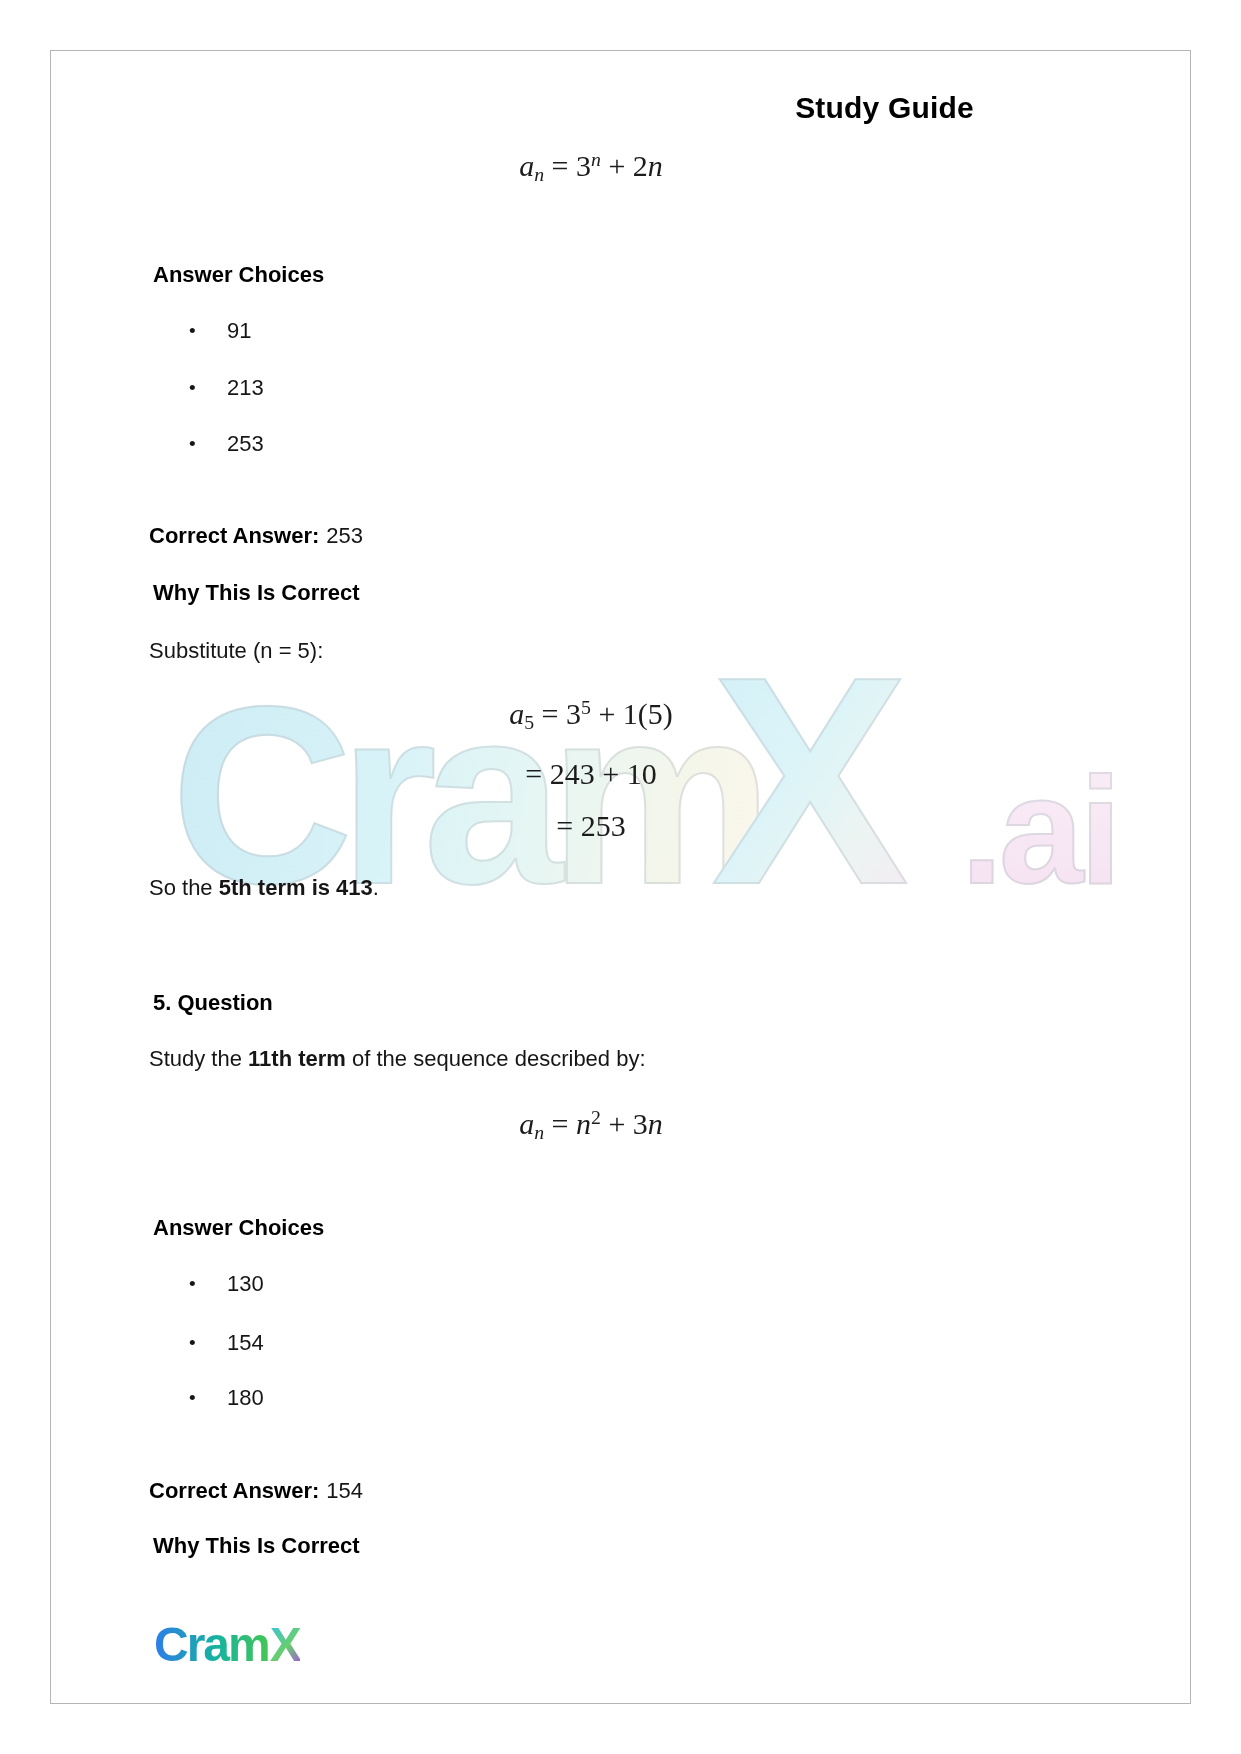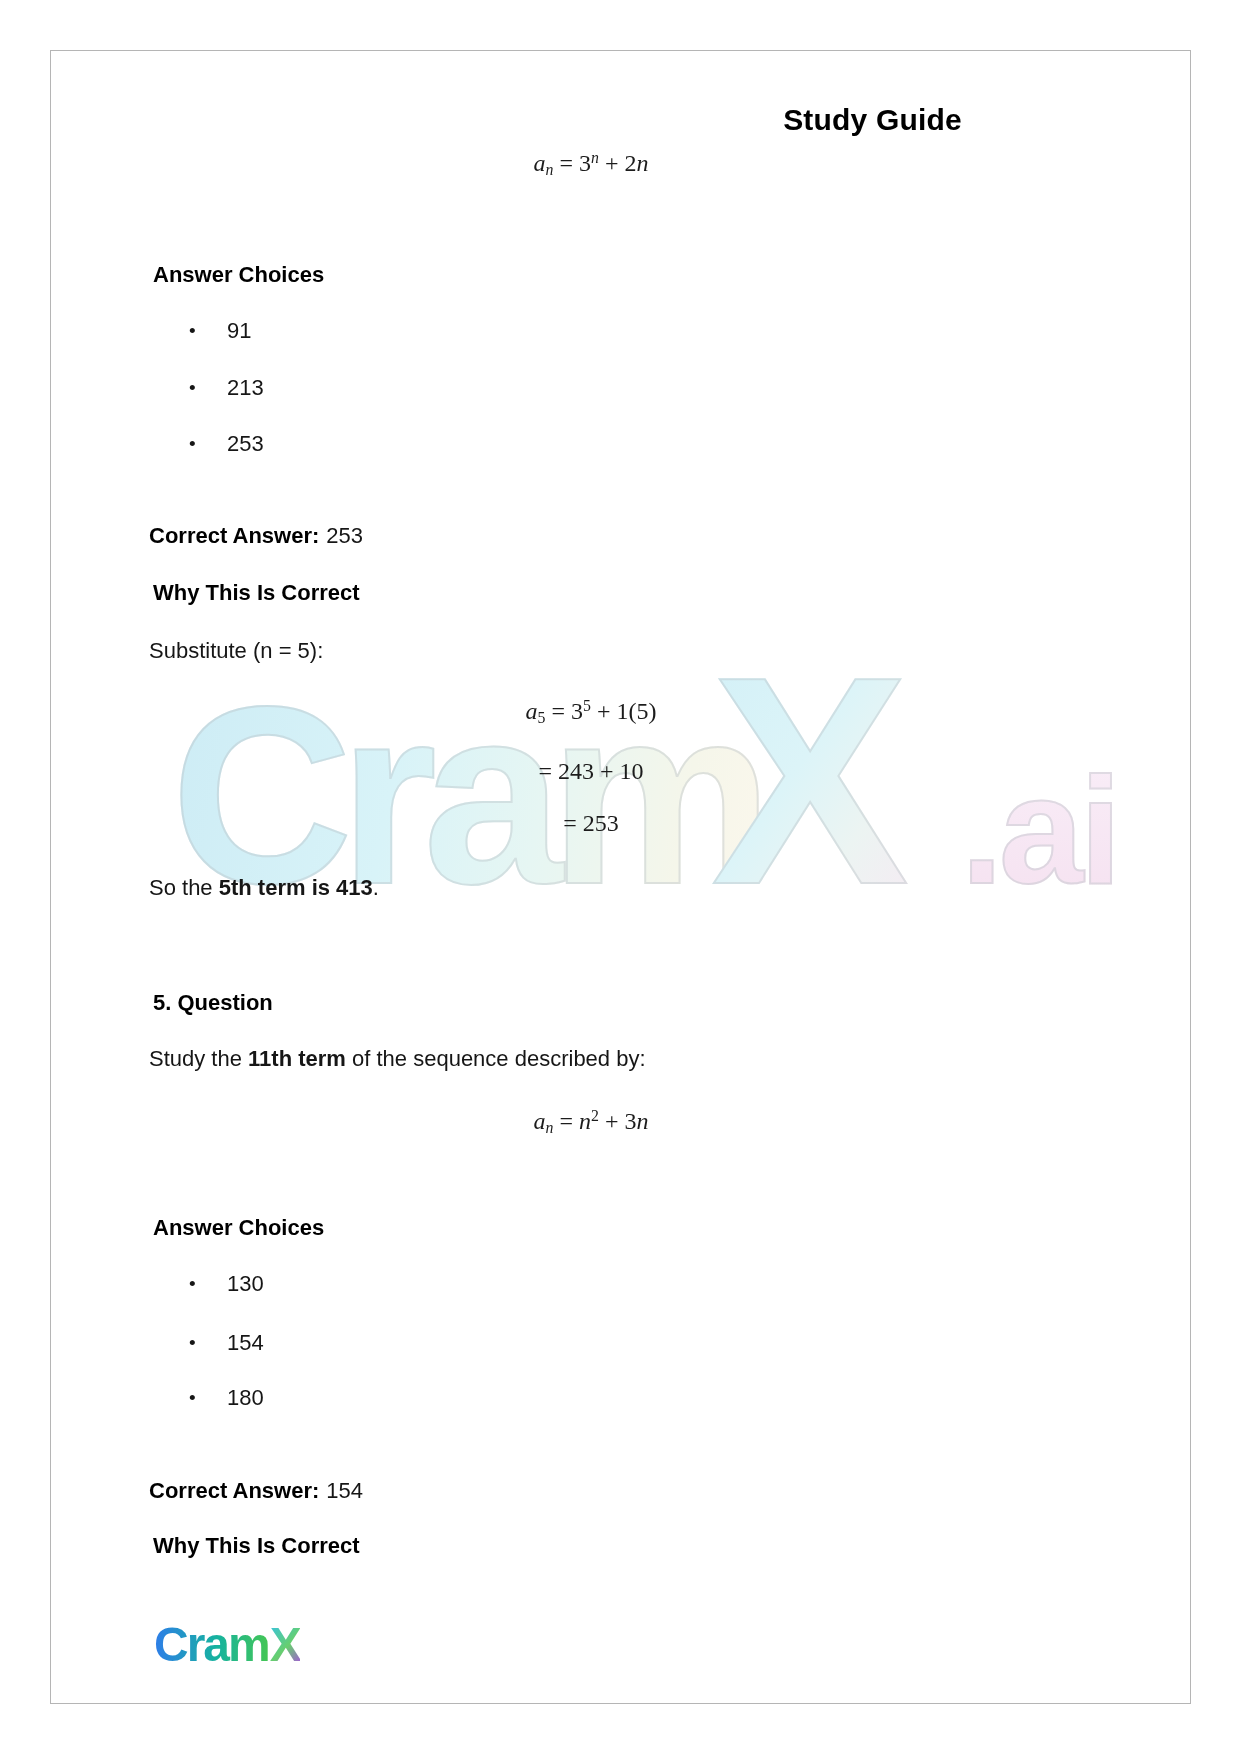--- a/index.html
+++ b/index.html
@@ -55,21 +55,21 @@
     letter-spacing: -4px;
     background-image: linear-gradient(180deg, #f9eef8 0%, #f5e1f0 100%);
   }
   
   .abs { position: absolute; z-index: 2; line-height: 1; }
   .title {
     position: absolute;
     z-index: 2;
     top: 36px;
     right: 212px;
-    margin: 16px;
+    margin: 4px;
     font-size: 30px;
     font-weight: 700;
     color: #000000;
     letter-spacing: 0.2px;
   }
   .body-line {
     left: 98px;
     font-size: 22px;
     color: #161616;
   }
@@ -88,21 +88,21 @@
     color: #161616;
   }
   b.lbl { color: #000000; }
   .val { margin-left: 7px; }
   
   .math {
     left: 60px;
     width: 960px;
     text-align: center;
     font-family: "Liberation Serif", serif;
-    font-size: 24px;
+    font-size: 30px;
     color: #1c1c1c;
   }
   .math sub { font-size: 0.66em; line-height: 0; vertical-align: -0.23em; letter-spacing: 0; }
   .math sup { font-size: 0.66em; line-height: 0; vertical-align: 0.52em; }
   .mt-vi, .mt-subi, .mt-supi { font-style: italic; }
   
   .logo {
     position: absolute;
     z-index: 2;
     left: 103px;

